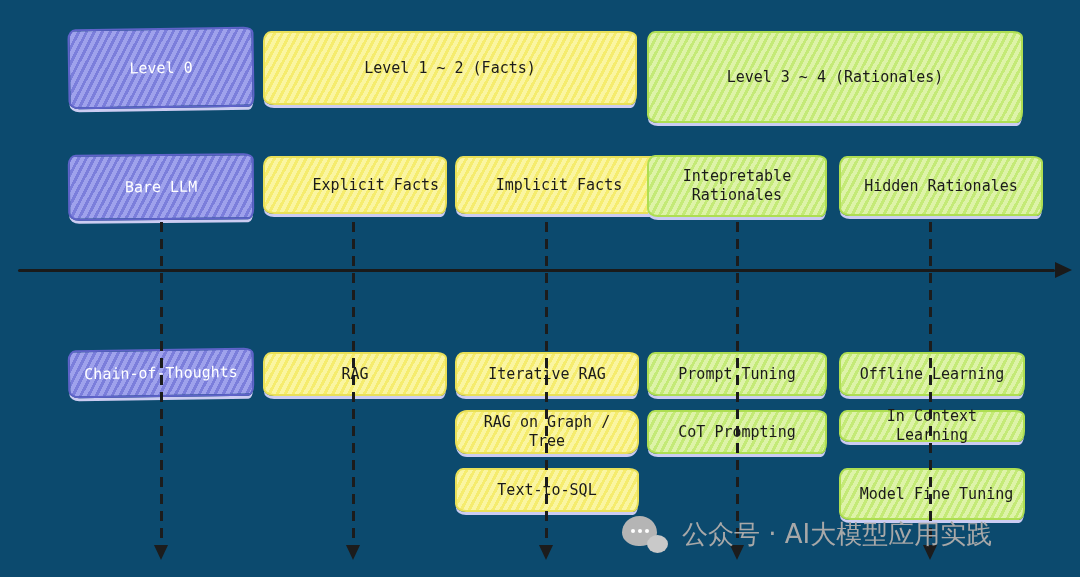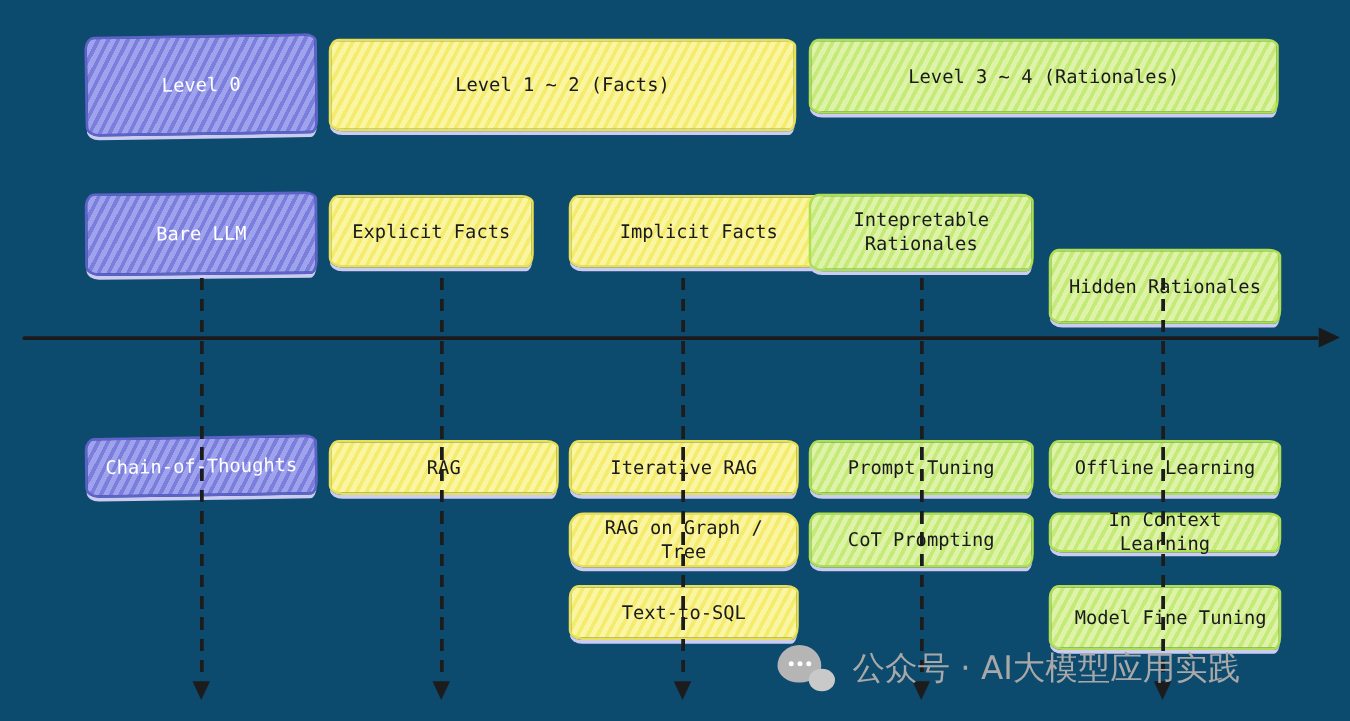--- a/index.html
+++ b/index.html
@@ -46,37 +46,37 @@
 <body>
 
 <div class="canvas">
 
   <div class="box purple tilt-a" style="left:68px;top:28px;width:186px;height:80px;">
     <span>Level 0</span>
   </div>
   <div class="box yellow" style="left:263px;top:31px;width:374px;height:74px;">
     <span>Level 1 ~ 2 (Facts)</span>
   </div>
-  <div class="box green" style="left:647px;top:31px;width:376px;height:60px;">
+  <div class="box green" style="left:647px;top:31px;width:376px;height:92px;">
     <span>Level 3 ~ 4 (Rationales)</span>
   </div>
 
   <div class="box purple tilt-b" style="left:68px;top:154px;width:186px;height:66px;">
     <span>Bare LLM</span>
   </div>
-  <div class="box yellow" style="left:263px;top:156px;width:164px;height:58px;">
+  <div class="box yellow" style="left:263px;top:156px;width:184px;height:58px;justify-content:flex-end;">
     <span>Explicit Facts</span>
   </div>
   <div class="box yellow" style="left:455px;top:156px;width:208px;height:58px;">
     <span>Implicit Facts</span>
   </div>
   <div class="box green" style="left:647px;top:155px;width:180px;height:62px;">
     <span>Intepretable Rationales</span>
   </div>
-  <div class="box green" style="left:839px;top:156px;width:186px;height:60px;margin-top:43px;">
+  <div class="box green" style="left:839px;top:156px;width:204px;height:60px;">
     <span>Hidden Rationales</span>
   </div>
 
   <div class="axis">
     <div class="axis-line"></div>
     <div class="axis-head"></div>
   </div>
 
   <div class="varrow" style="left:161px;">
     <div class="dashline"></div>

